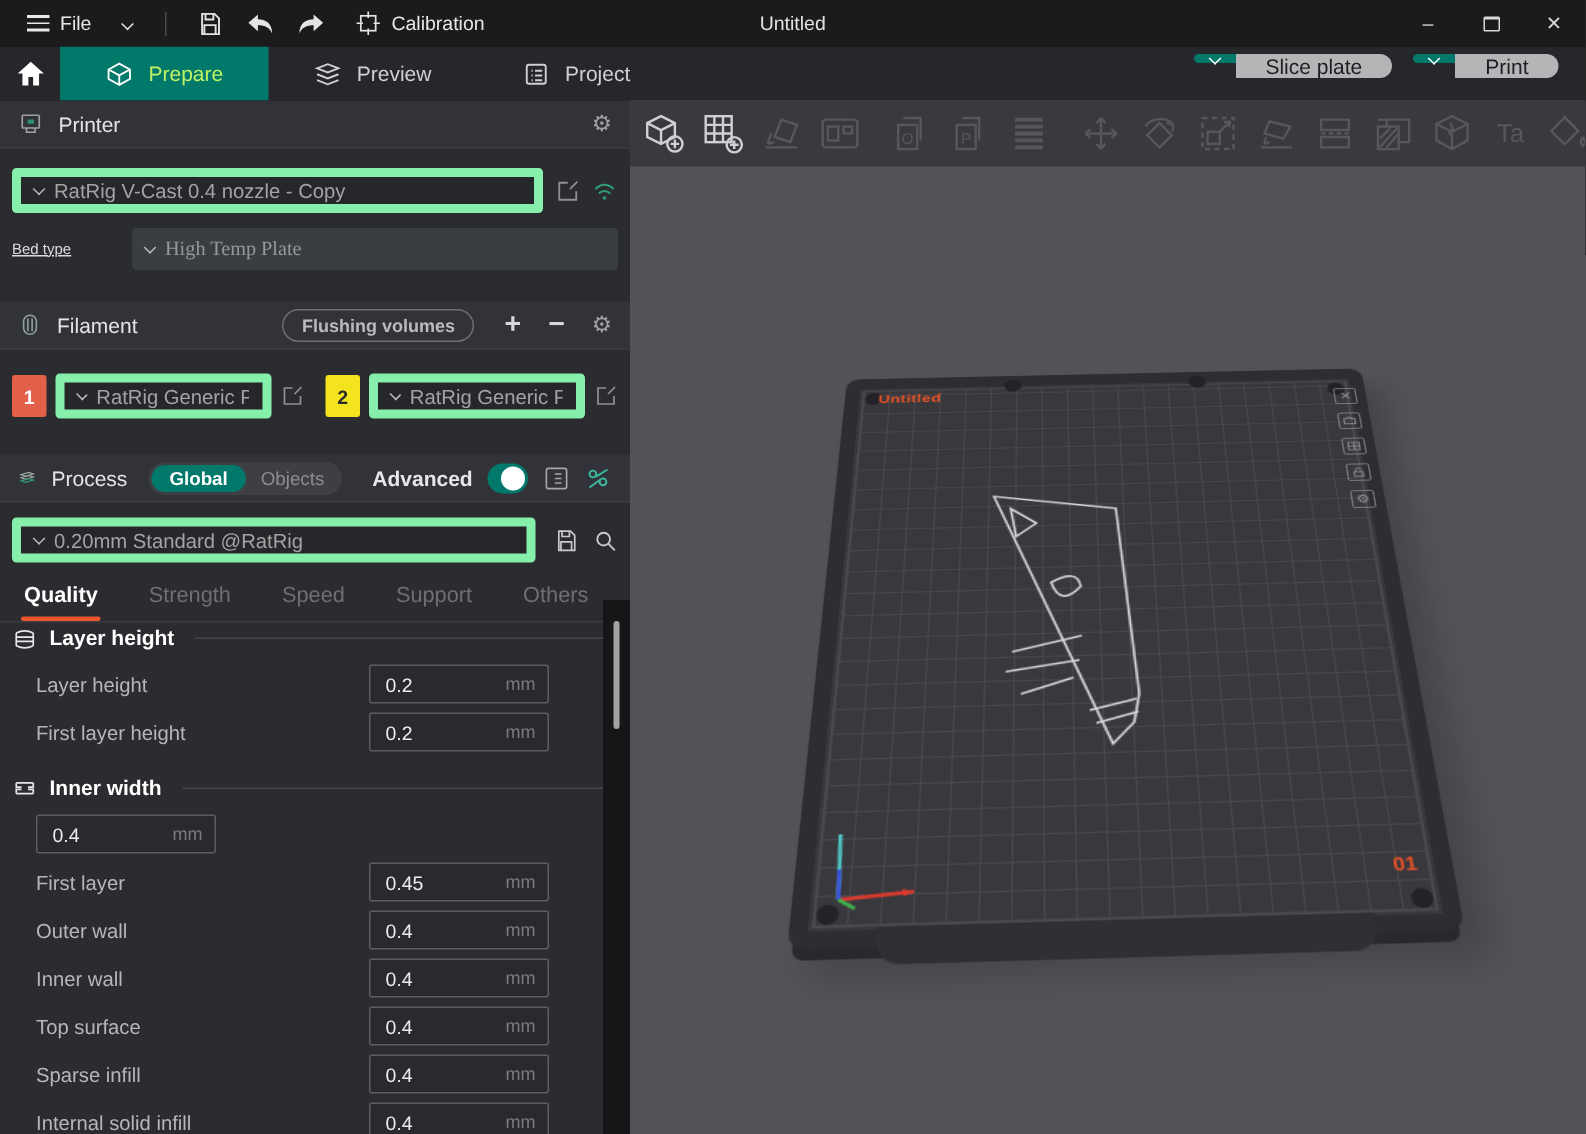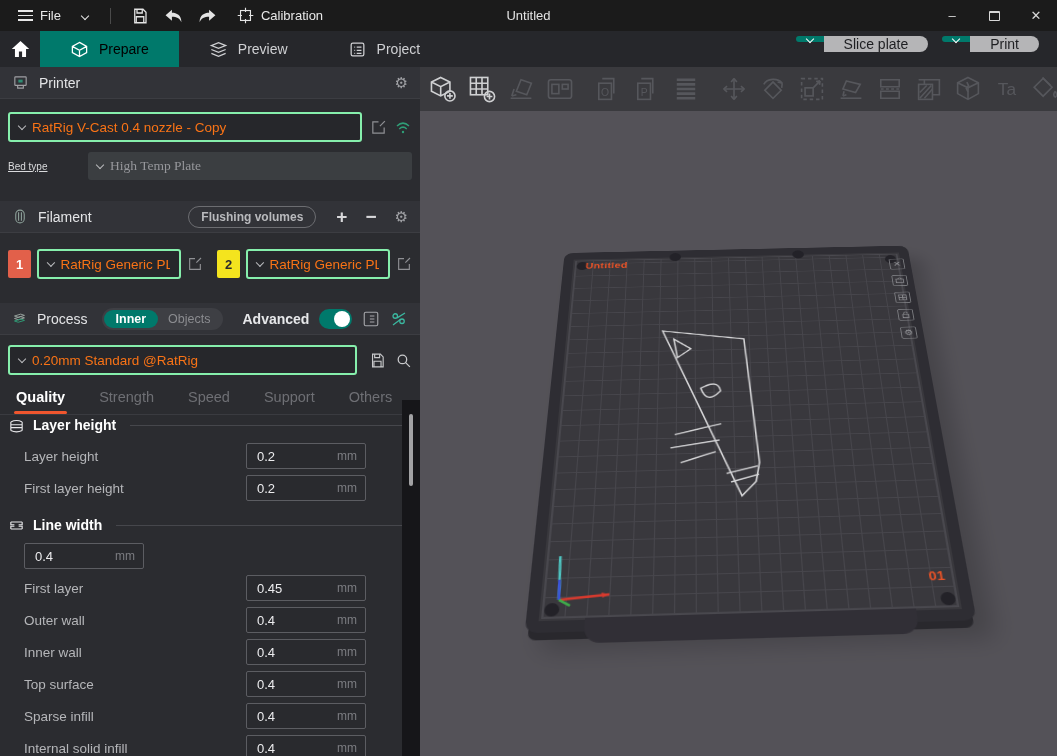--- a/index.html
+++ b/index.html
@@ -21,40 +21,40 @@
   .tb-calib { display:flex; align-items:center; gap:7px; padding:0 10px; }
   .tb-title { position:absolute; left:0; right:0; text-align:center; color:#e2e2e2; pointer-events:none; }
   .tb-right { margin-left:auto; display:flex; height:31px; }
   .winbtn { width:42px; height:31px; display:flex; align-items:center; justify-content:center; color:#d8d8d8; font-size:13px; }
   .maxbox { width:11px; height:10px; border:1.4px solid #d8d8d8; border-top-width:2.6px; border-radius:1px; }
 
   
   .tabbar { height:36px; background:#26272b; display:flex; align-items:stretch; flex:0 0 36px; }
   .home-btn { width:40px; display:flex; align-items:center; justify-content:center; }
   .tab { display:flex; align-items:center; gap:10px; padding:0 30px; color:#cfd0d3; font-size:14px; }
-  .tab.active { background:#00796b; color:#000000; }
+  .tab.active { background:#00796b; color:#bef264; }
   .tab svg { flex:0 0 auto; }
   .tabbar-right { margin-left:auto; display:flex; align-items:center; gap:14px; padding-right:18px; }
   .action-btn { display:flex; align-items:flex-start; height:26px; }
   .action-chev { width:28px; background:#00796b; border-radius:13px 0 0 13px; display:flex; align-items:center; justify-content:center; color:#fff; }
   .action-main { background:#b5b5b7; color:#1e1f22; border-radius:0 13px 13px 0; display:flex; align-items:center;
     padding:0 20px; font-size:14px; }
 
   
   .main { flex:1; display:flex; min-height:0; }
 
   
   .sidebar { width:420px; flex:0 0 420px; background:#2b2c30; position:relative; overflow:hidden; color:#d7d8da; }
   .sec-head { height:32px; background:#323338; border-bottom:1px solid #3c3d42; display:flex; align-items:center;
     gap:10px; padding:0 12px; font-size:14px; color:#e3e4e6; }
   .sec-head .grow { flex:1; }
   .gear { font-size:15px; color:#9fa0a4; line-height:1; }
   .row { display:flex; align-items:center; padding:0 8px; }
-  .combo { display:flex; align-items:center; gap:7px; background:#26272b; border:2px solid #86efac; border-radius:3px;
-    height:30px; padding:0 9px; color:#f97316; font-size:13.5px; }
+  .combo { display:flex; align-items:center; gap:7px; background:#26272b; border:6px solid #86efac; border-radius:3px;
+    height:30px; padding:0 9px; color:#a3a3a3; font-size:13.5px; }
   .combo .chev { color:#b9babd; margin-top:-3px; }
   .icon-btn { color:#8f9094; display:flex; align-items:center; justify-content:center; }
   .bedtype { background:#3b3e41; border:none; color:#96979b; height:28px; border-radius:3px;font-family:Liberation Serif, serif; }
   .pill-btn { border:1px solid #6c6d71; border-radius:12px; color:#b9babd; font-size:12px; padding:3px 12px; font-weight:bold; }
   .pm { color:#d8d8da; font-size:19px; line-height:1; font-weight:bold; }
   .fil-badge { width:23px; height:28px; border-radius:2px; display:flex; align-items:center; justify-content:center;
     font-size:13px; font-weight:bold; }
   .seg-wrap { background:#3e3f44; border-radius:12px; display:flex; align-items:center; padding:2px; font-size:12.5px; }
   .seg-on { background:#00796b; color:#fff; border-radius:10px; padding:2px 12px; font-weight:bold; }
   .seg-off { color:#8b8c90; padding:2px 10px; }
@@ -278,21 +278,21 @@
       </div>
 
       <div class="sec-head" style="margin-top:24px;">
         <svg width="17" height="17" viewBox="0 0 24 24" fill="none" stroke="#9aa5a0" stroke-width="1.5">
           <path d="M4 8 L14 5 L20 7 L10 10 Z"></path>
             <path d="M4 12 L14 9 L20 11 L10 14 Z"></path>
             <path d="M4 16 L14 13 L20 15 L10 18 Z" stroke="#2f9e77"></path>
         </svg>
         <span>Process</span>
         <div class="seg-wrap" style="margin-left:4px;">
-          <span class="seg-on">Inner</span>
+          <span class="seg-on">Global</span>
           <span class="seg-off">Objects</span>
         </div>
         <span class="grow"></span>
         <span style="font-size:14px; color:#e6e7e9;font-weight:bold;">Advanced</span>
         <span class="switch">
             <span class="knob"></span>
           </span>
         <span class="icon-btn">
           <svg width="18" height="18" viewBox="0 0 24 24" fill="none" stroke="#a5a6aa" stroke-width="1.5">
             <rect x="3" y="3" width="18" height="18" rx="2"></rect>
@@ -356,21 +356,21 @@
           <span class="val-box">
             <span class="val">0.2</span>
             <span class="unit">mm</span>
           </span>
         </div>
 
         <div class="group-head" style="margin-top:6px;">
           <svg width="17" height="13" viewBox="0 0 24 18" fill="none" stroke="#e8e8ea" stroke-width="1.6">
             <path d="M4 4 h16 M4 4 v4 h5 M20 4 v4 h-5 M4 14 h16 M4 14 v-4 h5 M20 14 v-4 h-5"></path>
           </svg>
-          <span>Line width</span>
+          <span>Inner width</span>
           <span class="rule"></span>
         </div>
         <div class="set-row">
           <span class="val-box">
             <span class="val">0.4</span>
             <span class="unit">mm</span>
           </span>
         </div>
         <div class="set-row">
           <span class="set-label">First layer</span>

